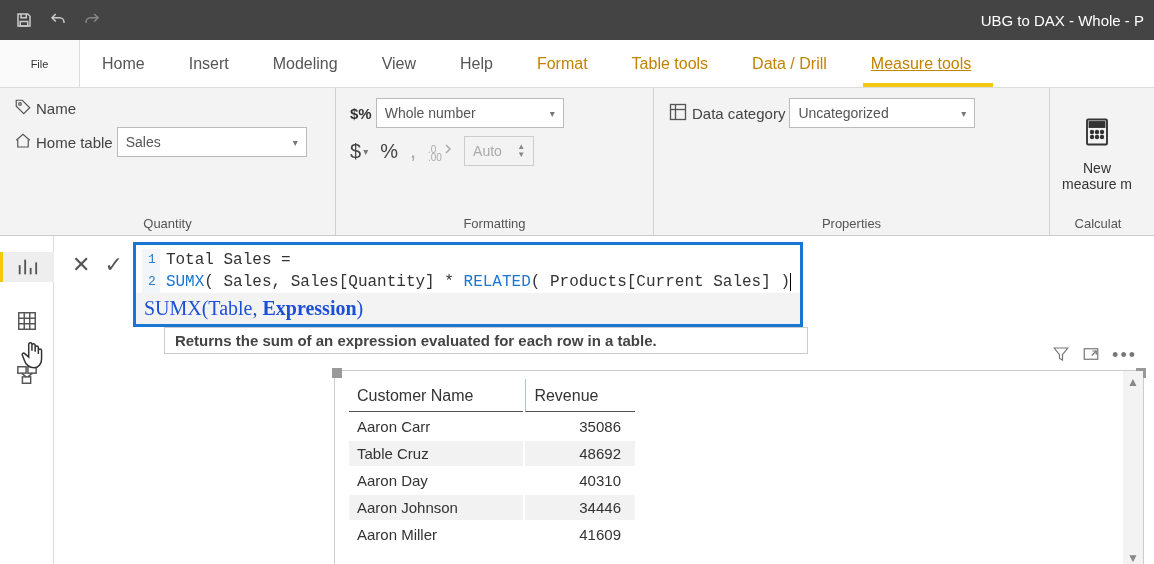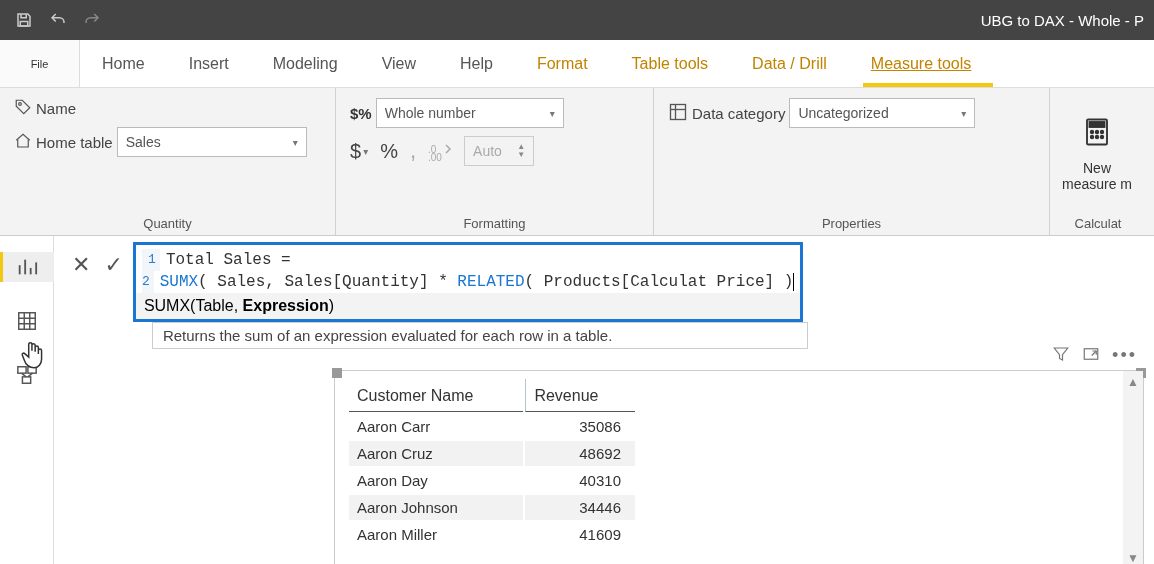--- a/index.html
+++ b/index.html
@@ -243,39 +243,40 @@
     line-height: 22px;
   }
   .code {
     padding-left: 6px;
     line-height: 22px;
     white-space: pre;
   }
   .kw { color: #1976d2; }
   .hint-row {
     background: #f3f3f3;
-    font-family: Liberation Sans, sans-serif;
-    font-size: 16px;
+    font-family: Liberation Serif, serif;
+    font-size: 20px;
     padding: 4px 8px;
     margin: 0 -6px;
-    color: #000000;
+    color: #1d4ed8;
   }
   .hint-row b { font-weight: 700; }
   .hint-desc {
     position: absolute;
-    left: 16px;
+    left: 28px;
     right: -8px;
     bottom: -30px;
     background: #fff;
     border: 1px solid #ccc;
     padding: 4px 10px;
     font-family: "Segoe UI", Arial, sans-serif;
     font-size: 15px;
     color: #444;
     z-index: 5;
+    font-weight: bold;
   }
   .cursor-bar {
     display: inline-block;
     width: 1px;
     height: 18px;
     background: #000;
     vertical-align: middle;
   }
   
   .visual-frame {
@@ -528,21 +529,21 @@
       <span>✕</span>
       <span>✓</span>
     </div>
     <div class="formula-box">
       <div class="code-line">
         <div class="lineno">1</div>
         <div class="code">Total Sales =</div>
       </div>
       <div class="code-line">
         <div class="lineno">2</div>
-        <div class="code"><span class="kw">SUMX</span><span>( Sales, Sales[Quantity] * </span><span class="kw">RELATED</span><span>( Products[Calculat Price] )</span><span class="cursor-bar"></span></div>
+        <div class="code"><span class="kw">SUMX</span><span>( Sales, Sales[Quantity] * </span><span class="kw">RELATED</span><span>( Products[Current Sales] )</span><span class="cursor-bar"></span></div>
       </div>
       <div class="hint-row">
         <span>SUMX(Table, </span><b>Expression</b><span>)</span>
       </div>
       <div class="hint-desc">Returns the sum of an expression evaluated for each row in a table.</div>
     </div>
   </div>
 
   <div class="visual-frame">
     <div class="corner tl"></div>
@@ -568,21 +569,21 @@
           <th>Customer Name</th>
           <th>Revenue</th>
         </tr>
       </thead>
       <tbody id="tbody">
           <tr>
             <td>Aaron Carr</td>
             <td class="num">35086</td>
           </tr>
           <tr class="alt">
-            <td>Aaron Cruz</td>
+            <td>Table Cruz</td>
             <td class="num">48692</td>
           </tr>
           <tr>
             <td>Aaron Day</td>
             <td class="num">40310</td>
           </tr>
           <tr class="alt">
             <td>Aaron Johnson</td>
             <td class="num">34446</td>
           </tr>

